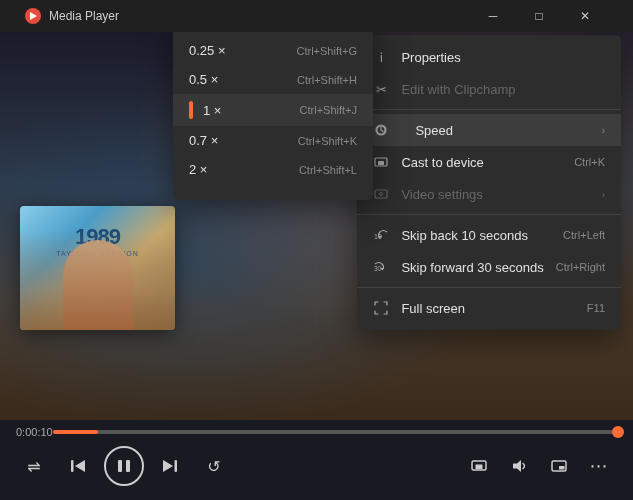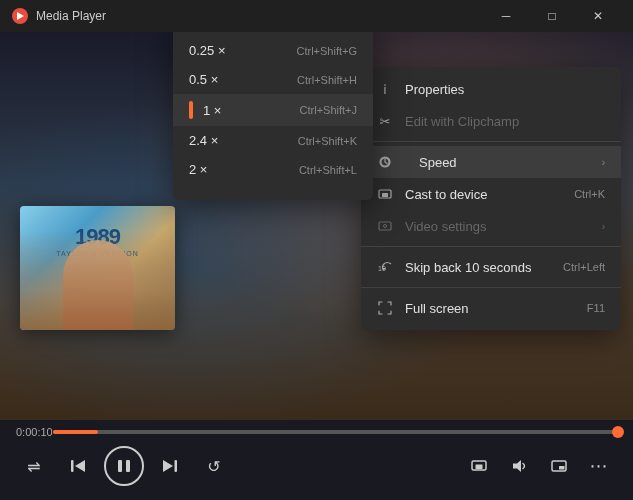--- a/index.html
+++ b/index.html
@@ -19,21 +19,21 @@
       flex-direction: column;
       background: #000;
       position: relative;
     }
 
     .titlebar {
       height: 32px;
       background: #202020;
       display: flex;
       align-items: center;
-      padding: 0 12px;
+      padding: 0 25px;
       flex-shrink: 0;
       z-index: 10;
     }
 
     .titlebar-icon {
       width: 16px;
       height: 16px;
       border-radius: 50%;
       background: #e74c3c;
       margin-right: 8px;
@@ -384,21 +384,21 @@
       <div class="speed-item">
         <span class="speed-value">0.5 ×</span>
         <span class="speed-shortcut">Ctrl+Shift+H</span>
       </div>
       <div class="speed-item active">
         <div class="speed-active-dot"></div>
         <span class="speed-value">1 ×</span>
         <span class="speed-shortcut">Ctrl+Shift+J</span>
       </div>
       <div class="speed-item">
-        <span class="speed-value">2.4 ×</span>
+        <span class="speed-value">0.7 ×</span>
         <span class="speed-shortcut">Ctrl+Shift+K</span>
       </div>
       <div class="speed-item">
         <span class="speed-value">2 ×</span>
         <span class="speed-shortcut">Ctrl+Shift+L</span>
       </div>
     </div>
 
     <div class="context-menu">
       <div class="menu-item">
@@ -445,20 +445,31 @@
         <span class="menu-icon">
           <svg width="16" height="14" viewBox="0 0 16 14" fill="none">
             <text x="1" y="11" font-size="7" fill="#aaa">10</text>
             <path d="M14 4 Q10 1 7 4 Q4 7 7 10" stroke="#aaa" stroke-width="1.2" fill="none" marker-end="url(#a)"></path>
             <path d="M7 10 L5 8 L9 8 Z" fill="#aaa"></path>
           </svg>
         </span>
         <span class="menu-label">Skip back 10 seconds</span>
         <span class="menu-shortcut">Ctrl+Left</span>
       </div>
+      <div class="menu-item">
+        <span class="menu-icon">
+          <svg width="16" height="14" viewBox="0 0 16 14" fill="none">
+            <text x="1" y="11" font-size="6.5" fill="#aaa">30</text>
+            <path d="M2 4 Q6 1 9 4 Q12 7 9 10" stroke="#aaa" stroke-width="1.2" fill="none"></path>
+            <path d="M9 10 L7 8 L11 8 Z" fill="#aaa"></path>
+          </svg>
+        </span>
+        <span class="menu-label">Skip forward 30 seconds</span>
+        <span class="menu-shortcut">Ctrl+Right</span>
+      </div>
       <div class="menu-divider"></div>
       <div class="menu-item">
         <span class="menu-icon">
           <svg width="14" height="14" viewBox="0 0 14 14" fill="none">
             <path d="M1 4V1h3M10 1h3v3M13 10v3h-3M4 13H1v-3" stroke="#aaa" stroke-width="1.2" stroke-linecap="round"></path>
           </svg>
         </span>
         <span class="menu-label">Full screen</span>
         <span class="menu-shortcut">F11</span>
       </div>

